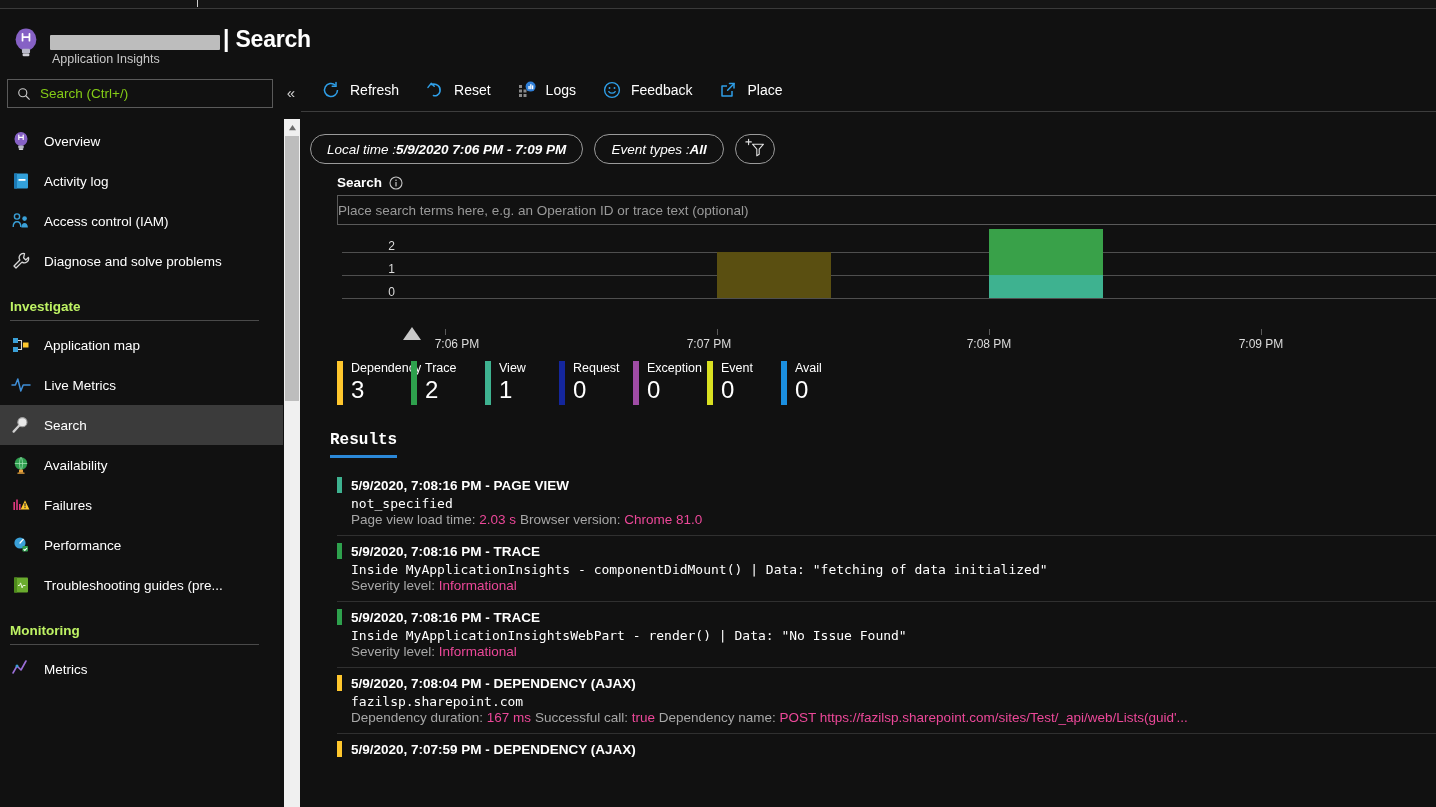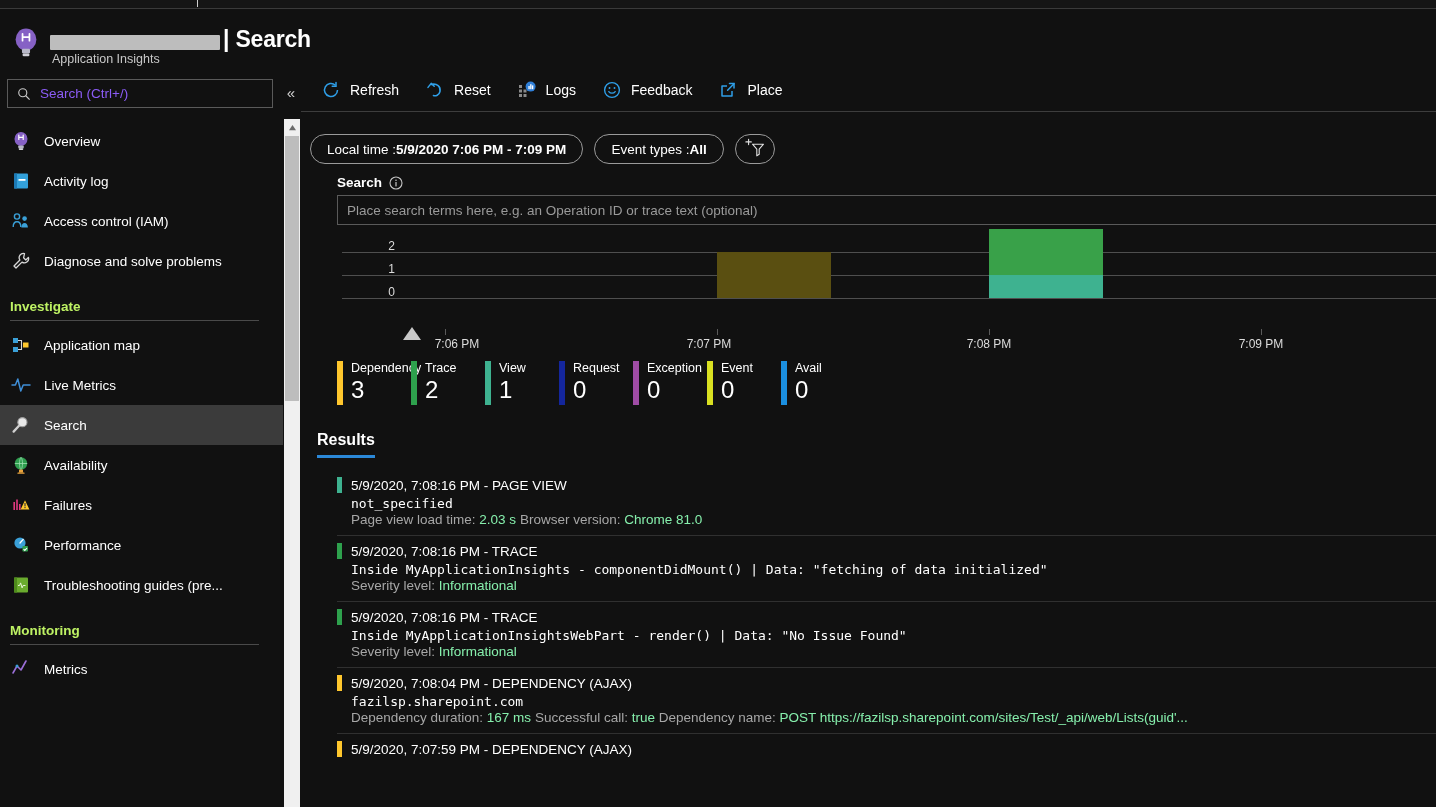--- a/index.html
+++ b/index.html
@@ -44,21 +44,21 @@
     position: absolute; top: 69px; left: 0; width: 283px; height: 738px;
     background: #111111;
   }
   .sb-search-wrap { position: relative; height: 52px; }
   .sb-search {
     position: absolute; left: 7px; top: 10px; width: 266px; height: 29px;
     border: 1px solid #5a5a5a; background: #111111;
     display: flex; align-items: center; padding-left: 9px;
   }
   .sb-search .magnifier { width: 14px; height: 14px; flex: 0 0 14px; }
-  .sb-search .ph { font-size: 13.5px; color: #8b5cf6; margin-left: 9px; }
+  .sb-search .ph { font-size: 13.5px; color: #84cc16; margin-left: 9px; }
   .collapse-btn {
     position: absolute; left: 283px; top: 84px; width: 16px; height: 18px;
     color: #d0d0d0; font-size: 15px; line-height: 18px; text-align: center;
   }
   .nav { position: absolute; top: 52px; left: 0; width: 283px; }
   .nav-item {
     display: flex; align-items: center; height: 40px; padding-left: 10px;
     font-size: 13.5px; color: #ffffff; white-space: nowrap;
   }
   .nav-item.selected { background: #3b3b3b; }
@@ -93,38 +93,38 @@
   .cmd {
     display: flex; align-items: center; gap: 9px; font-size: 14px; color: #ffffff;
     height: 30px; cursor: default;
   }
   .cmd .gi { width: 20px; height: 20px; display: block; }
 
   .filterbar { position: relative; height: 60px; padding: 14px 0 0 9px; display: flex; align-items: center; gap: 11px; }
   .pill {
     height: 30px; border: 1px solid #9a9a9a; border-radius: 15px;
     display: inline-flex; align-items: center; padding: 0 16px;
-    font-size: 13.5px; color: #ffffff; background: transparent; white-space: nowrap;
+    font-size: 13.5px; color: #ffffff; background: transparent; white-space: nowrap; font-style: italic;
   }
   .pill b { font-weight: 700; }
   .pill-add {
     width: 40px; height: 30px; border: 1px solid #9a9a9a; border-radius: 15px;
     display: inline-flex; align-items: center; justify-content: center;
   }
 
   .searchlabel-row {
     display: flex; align-items: center; gap: 7px; padding: 3px 0 5px 36px;
   }
   .searchlabel { font-size: 13.5px; font-weight: 700; color: #ffffff; }
   .info-ic { width: 14px; height: 14px; display: block; }
 
   .searchbox {
     margin-left: 36px; width: 1100px; height: 30px;
     border: 1px solid #5a5a5a; background: #111111;
-    display: flex; align-items: center; padding-left: 9px;
+    display: flex; align-items: center; 
   }
   .searchbox .ph { font-size: 13.5px; color: #9a9a9a; }
 
   
   .chart { position: relative; margin-left: 36px; width: 1100px; height: 96px; margin-top: 8px; }
   .chart .ylab {
     position: absolute; font-size: 12px; color: #dcdcdc; text-align: right; width: 30px;
   }
   .chart .grid { position: absolute; left: 5px; width: 1095px; height: 1px; background: #4f4f4f; }
   .chart .bar { position: absolute; bottom: 6px; }
@@ -139,38 +139,38 @@
 
   
   .legend { margin-left: 36px; margin-top: 6px; display: flex; }
   .lg { display: flex; width: 74px; }
   .lg .swatch { width: 6px; height: 44px; flex: 0 0 6px; margin-right: 8px; }
   .lg .ltxt { display: flex; flex-direction: column; }
   .lg .lname { font-size: 12.5px; color: #ffffff; line-height: 15px; white-space: nowrap; overflow: hidden; }
   .lg .lval { font-size: 24px; font-weight: 400; color: #ffffff; line-height: 28px; }
 
   
-  .results-head { margin-left: 16px; margin-top: 26px; display: inline-block; }
+  .results-head { margin-left: 29px; margin-top: 26px; display: inline-block; font-family: Liberation Mono, monospace; }
   .results-title { font-size: 16px; font-weight: 700; color: #ffffff; padding-bottom: 6px; }
   .results-underline { height: 3px; background: #2b88d8; width: 100%; }
 
   .results-list { margin-top: 12px; }
   .res {
     position: relative; margin-left: 36px; width: 1400px;
     border-bottom: 1px solid #303030; padding: 7px 0 8px 0;
   }
   .res-line1 { display: flex; align-items: center; }
   .res-bar { width: 5px; height: 16px; flex: 0 0 5px; margin-right: 9px; }
-  .res-title { font-size: 13.5px; font-weight: 400; color: #ffffff; }
+  .res-title { font-size: 13.5px; font-weight: 700; color: #ffffff; }
   .res-mono {
     font-family: "DejaVu Sans Mono", monospace; font-size: 13px; color: #ffffff;
     padding: 3px 0 1px 14px; white-space: nowrap;
   }
   .res-meta { padding-left: 14px; font-size: 13.5px; color: #a7a7a7; white-space: nowrap; }
-  .res-meta b { color: #86efac; font-weight: 400; }
+  .res-meta b { color: #ec4899; font-weight: 400; }
 </style>
 </head>
 <body>
 
 <div class="app">
 
   <div class="top-strip">
     <div class="caret"></div>
   </div>
 

